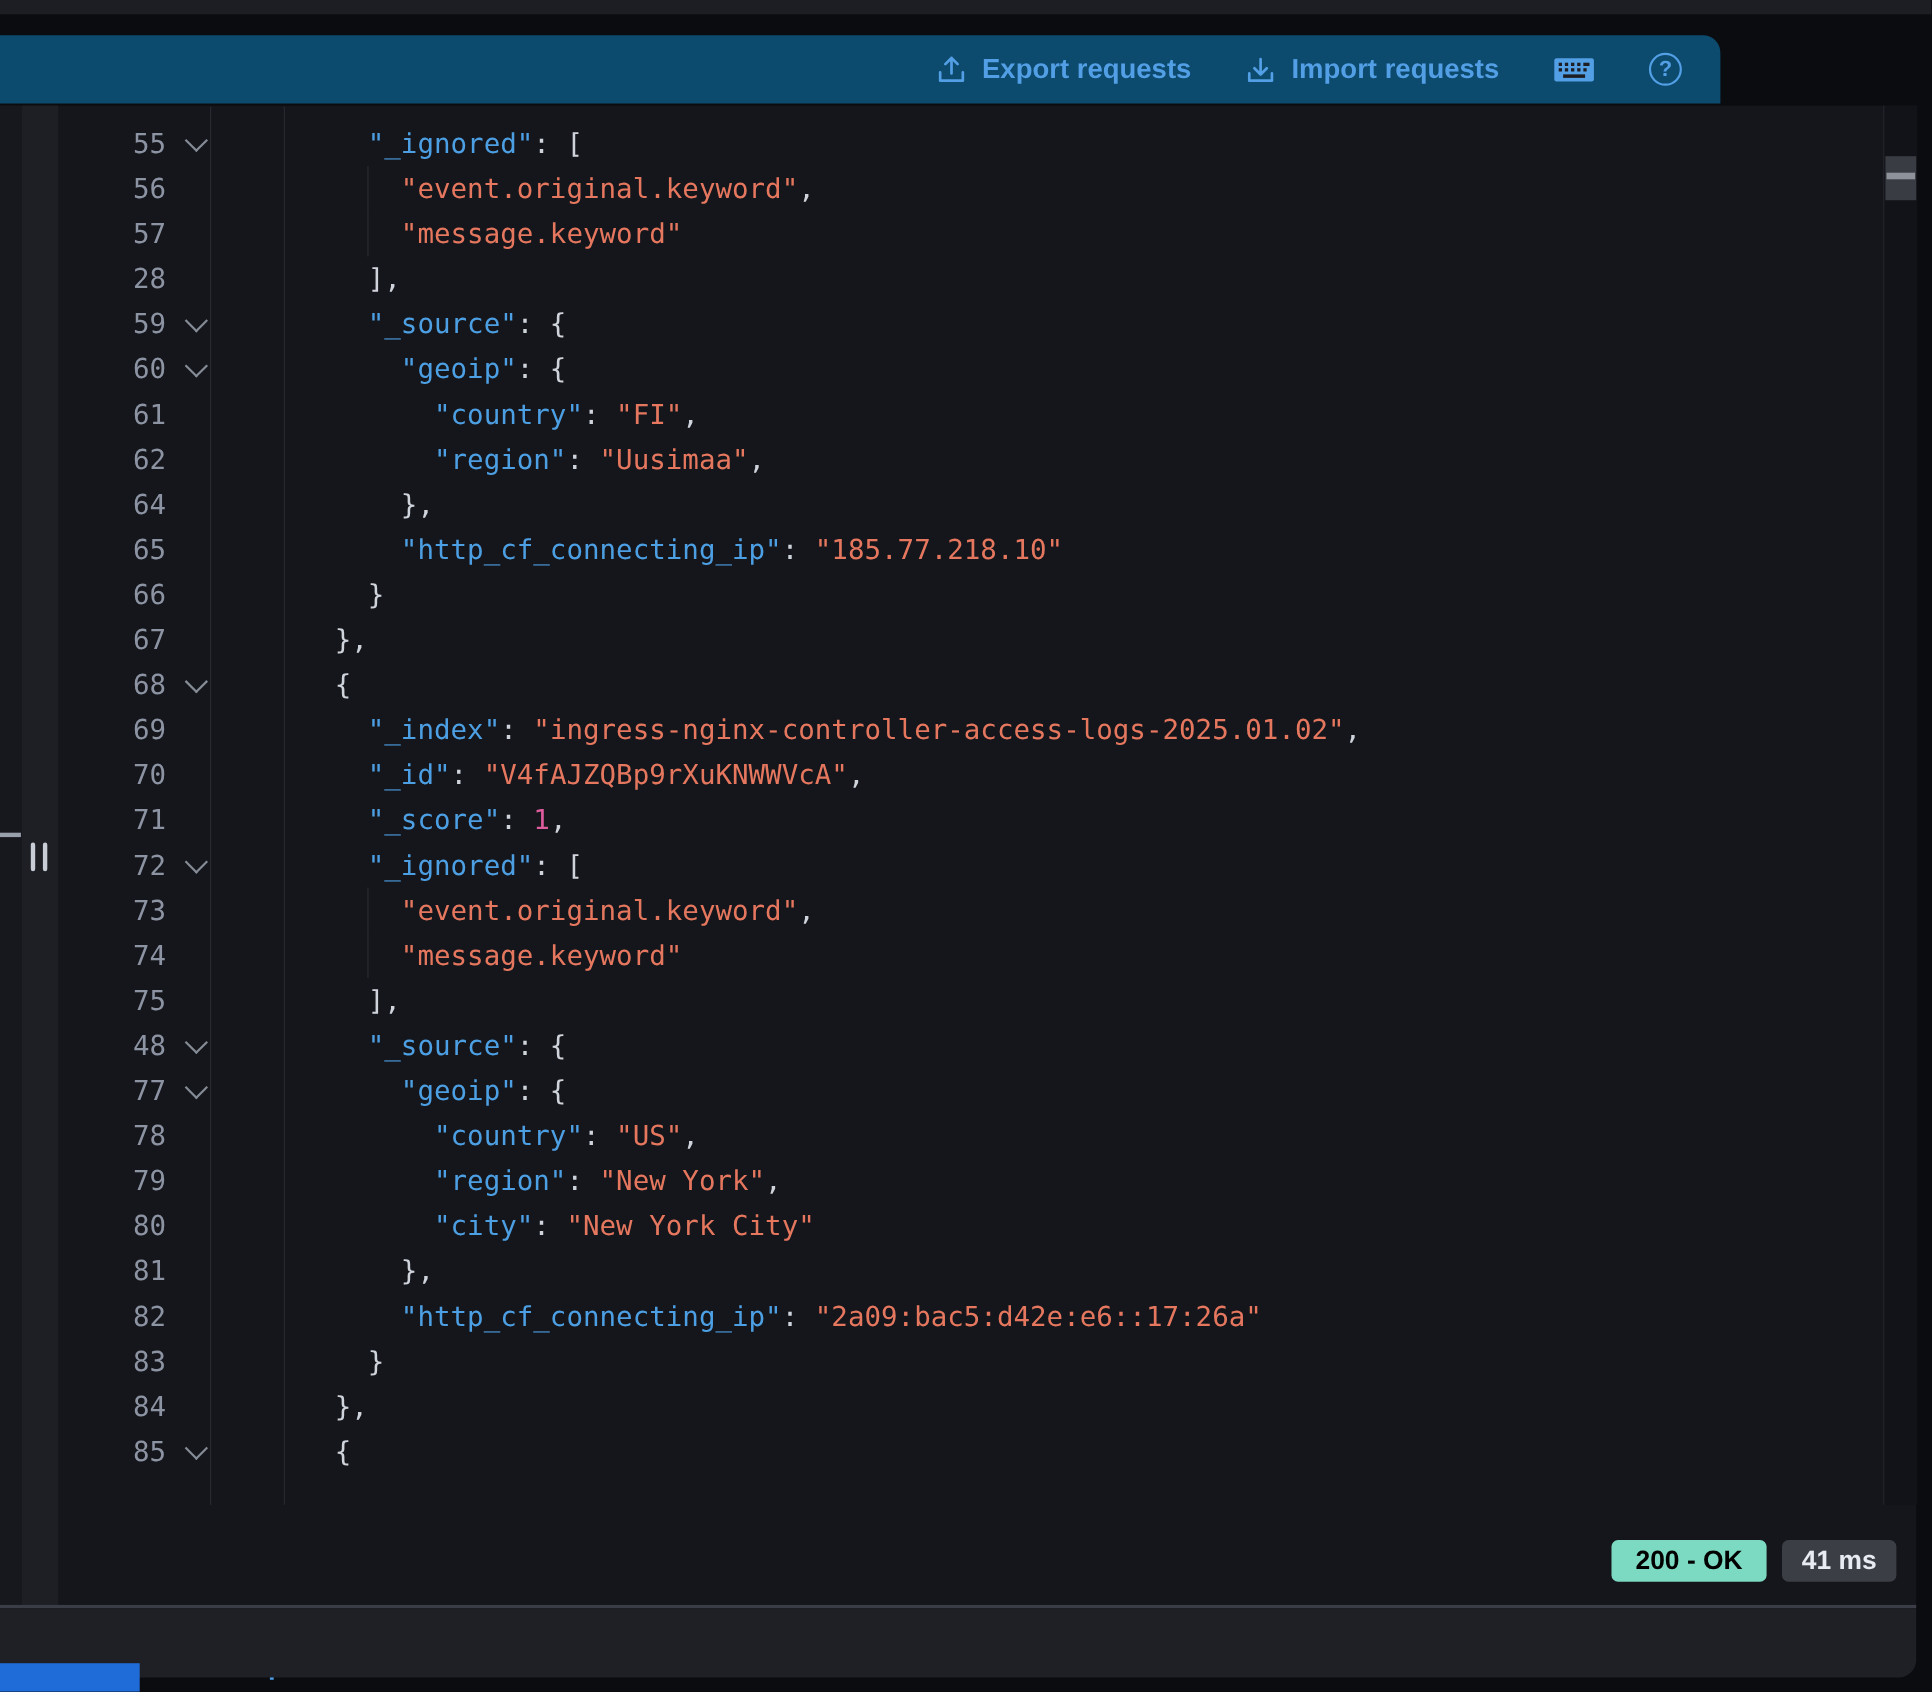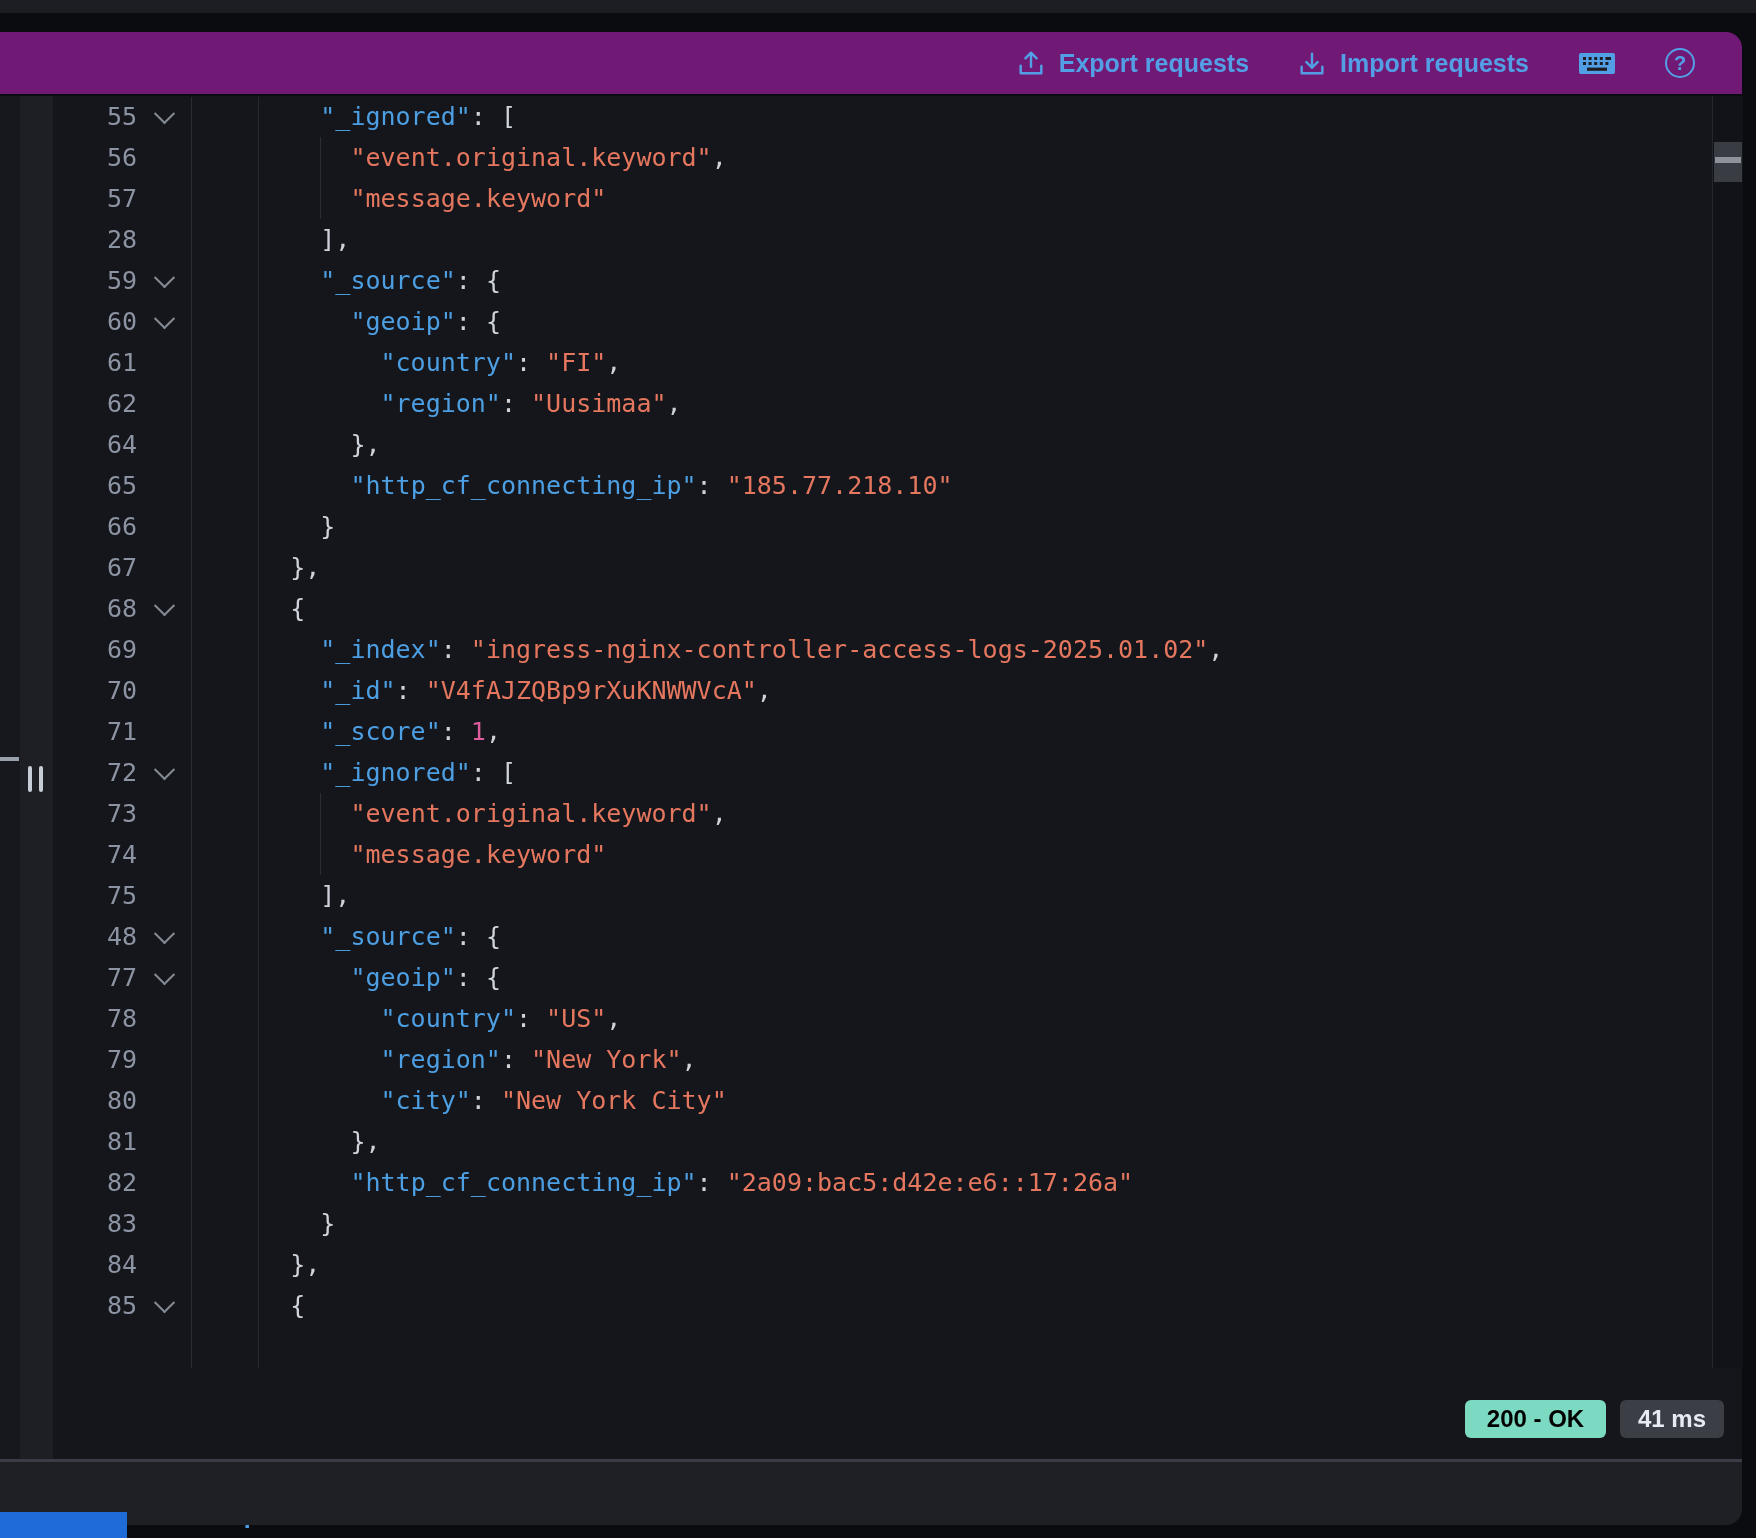--- a/index.html
+++ b/index.html
@@ -3,42 +3,42 @@
 <meta charset="utf-8">
 <style>
   html,body{margin:0;padding:0;background:#0B0C10;width:1756px;height:1538px;overflow:hidden;
     font-family:"Liberation Sans",sans-serif;-webkit-font-smoothing:antialiased;}
   .page{position:relative;width:1756px;height:1538px;background:#0B0C10;}
 
   
   .top-strip{position:absolute;left:0;top:0;width:1756px;height:13px;background:#1D1E24;}
 
   
-  .toolbar{position:absolute;left:0;top:32px;width:1742px;height:62px;background:#701a75;
+  .toolbar{position:absolute;left:0;top:32px;width:1564px;height:62px;background:#0c4a6e;
     border-radius:0 16px 0 0;display:flex;align-items:center;justify-content:flex-end;
-    gap:36px;padding-right:41px;box-sizing:border-box;}
+    gap:36px;padding-right:29px;box-sizing:border-box;}
   .tb-btn{display:flex;align-items:center;gap:13px;color:var(--c-accent,#539FE5);
     font-size:25px;font-weight:600;cursor:pointer;background:none;border:none;}
   .tb-icon{display:flex;align-items:center;justify-content:center;color:var(--c-accent,#539FE5);}
   .help-circle{width:30px;height:30px;border:2.5px solid var(--c-accent,#539FE5);border-radius:50%;
     color:var(--c-accent,#539FE5);font-size:20px;font-weight:700;display:flex;align-items:center;
     justify-content:center;box-sizing:border-box;}
 
   
   .editor{position:absolute;left:0;top:96px;width:1742px;height:1364px;background:#15161B;}
   .left-sliver{position:absolute;left:0;top:0;width:20px;height:1364px;background:#17181D;}
   .resize-indicator{position:absolute;left:0;top:661px;width:19px;height:4px;background:#98A0AC;}
   .splitter{position:absolute;left:20px;top:0;width:33px;height:1364px;background:#1E1F25;}
   .splitter-handle{position:absolute;left:8px;top:670px;width:18px;height:26px;display:flex;gap:7px;}
   .splitter-handle i{display:block;width:4px;height:26px;background:#C9CED6;border-radius:2px;}
 
   .gutter-border{position:absolute;left:191px;top:1px;width:1px;height:1271px;background:#2A2C33;}
   .indent-guide{position:absolute;left:258px;top:1px;width:1px;height:1271px;background:#282A31;}
 
-  .code-lines{position:absolute;left:0;top:0;width:1712px;}
+  .code-lines{position:absolute;left:0;top:14px;width:1712px;padding-left:14px;}
   .code-row{position:relative;display:flex;height:41px;line-height:41px;
     font-family:"DejaVu Sans Mono",monospace;font-size:25px;}
   .code-row.xg::after{content:"";position:absolute;left:320px;top:0;height:100%;width:1px;background:#2B2D35;}
   .ln{width:137px;text-align:right;color:#8C93A2;flex:0 0 137px;}
   .fold{width:54px;flex:0 0 54px;display:flex;align-items:center;justify-content:center;}
   .chev{display:inline-block;width:13px;height:13px;border-right:2px solid #858C96;
     border-bottom:2px solid #858C96;transform:rotate(45deg) translate(-2px,-2px);}
   .code-text{white-space:pre;padding-left:39px;color:var(--c-punct,#CFD3DB);}
   .tk-k{color:var(--c-key,#4D9FE3);}
   .tk-s{color:var(--c-str,#E5775F);}

